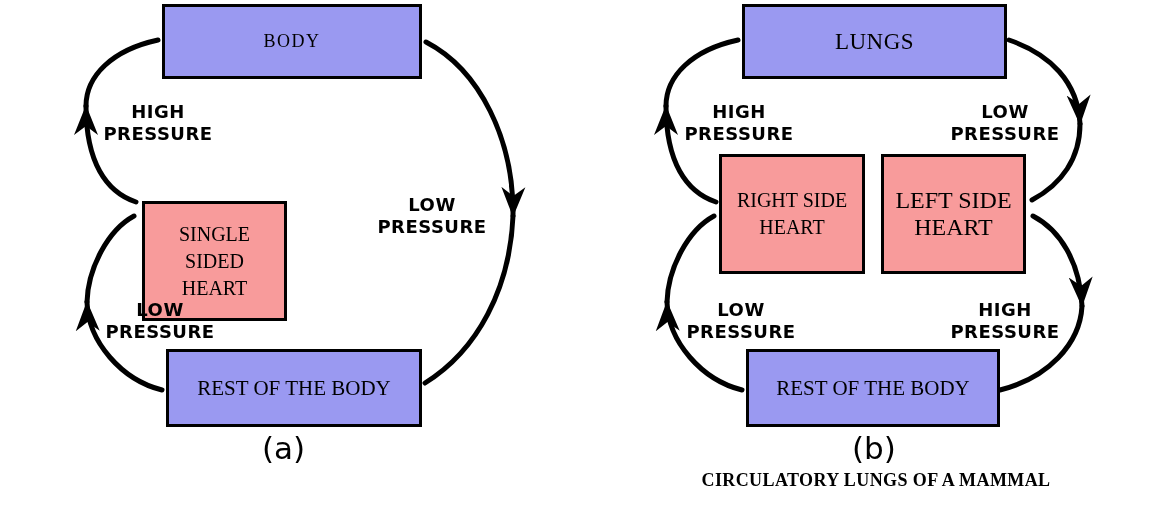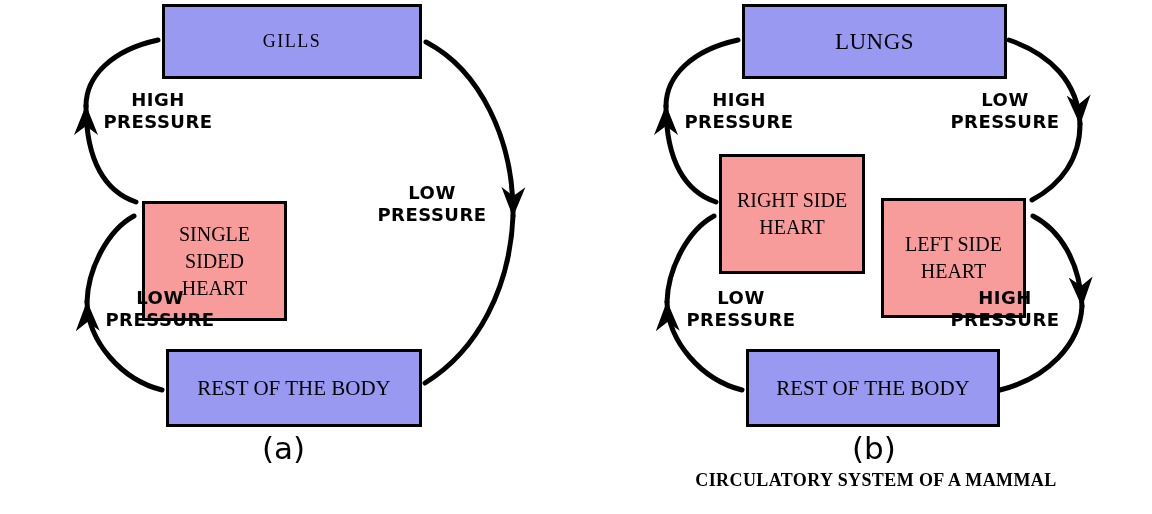--- a/index.html
+++ b/index.html
@@ -39,20 +39,21 @@
     position: absolute;
     width: 140px;
     font-family: "DejaVu Sans", sans-serif;
     font-weight: bold;
     font-size: 18px;
     line-height: 22px;
     text-align: center;
     white-space: pre-line;
     color: var(--text, #000000);
     letter-spacing: 0.5px;
+    margin-top: 12px;
   }
   .letter {
     position: absolute;
     font-family: "DejaVu Sans", sans-serif;
     font-size: 31px;
     color: var(--text, #000000);
   }
   .caption {
     position: absolute;
     width: 440px;
@@ -70,21 +71,21 @@
   #box-a-body  { left: 166px; top: 349px; width: 256px; height: 78px; font-size: 21px; }
   #lbl-a-tl { left: 88px;  top: 89px; }
   #lbl-a-r  { left: 362px; top: 182px; }
   #lbl-a-bl { left: 90px;  top: 287px; }
   #letter-a { left: 262px; top: 430px; }
   #cap-a    { left: 64px;  top: 470px; }
 
   
   #box-b-lungs  { left: 742px; top: 4px;  width: 265px; height: 75px; font-size: 23px; letter-spacing: 0.5px; }
   #box-b-rheart { left: 719px; top: 154px; width: 146px; height: 120px; font-size: 20px; line-height: 27px; }
-  #box-b-lheart { left: 881px; top: 154px; width: 145px; height: 120px; font-size: 20px; line-height: 27px; margin-top: 44px; }
+  #box-b-lheart { left: 881px; top: 154px; width: 145px; height: 120px; font-size: 24px; line-height: 27px; }
   #box-b-body   { left: 746px; top: 349px; width: 254px; height: 78px; font-size: 21px; }
   #lbl-b-tl { left: 669px; top: 89px; }
   #lbl-b-tr { left: 935px; top: 89px; }
   #lbl-b-bl { left: 671px; top: 287px; }
   #lbl-b-br { left: 935px; top: 287px; }
   #letter-b { left: 852px; top: 430px; }
   #cap-b    { left: 656px; top: 470px; }
 </style>
 </head>
 <body>
@@ -120,21 +121,21 @@
 
       <path class="arc" marker-end="url(#ah)" d="M 1033,216 C 1060,230 1080,262 1082,306"></path>
       <path class="arc" d="M 1082,306 C 1080,344 1048,378 1000,390"></path>
 
       <path class="arc" marker-end="url(#ah)" d="M 742,390 C 702,380 668,342 667,302"></path>
       <path class="arc" d="M 667,302 C 668,268 688,230 714,216"></path>
     </g>
   </svg>
 
   <div class="box organ" id="box-a-gills">
-    <span class="box-text">GILLS</span>
+    <span class="box-text">BODY</span>
   </div>
   <div class="box heart" id="box-a-heart">
     <span class="box-text">SINGLE
 SIDED
 HEART</span>
   </div>
   <div class="box organ" id="box-a-body">
     <span class="box-text">REST OF THE BODY</span>
   </div>
 
@@ -165,15 +166,15 @@
   <div class="plabel" id="lbl-b-tl">HIGH
 PRESSURE</div>
   <div class="plabel" id="lbl-b-tr">LOW
 PRESSURE</div>
   <div class="plabel" id="lbl-b-bl">LOW
 PRESSURE</div>
   <div class="plabel" id="lbl-b-br">HIGH
 PRESSURE</div>
 
   <div class="letter" id="letter-b">(b)</div>
-  <div class="caption" id="cap-b">CIRCULATORY SYSTEM OF A MAMMAL</div>
+  <div class="caption" id="cap-b">CIRCULATORY LUNGS OF A MAMMAL</div>
 
 </div>
 
 </body></html>

